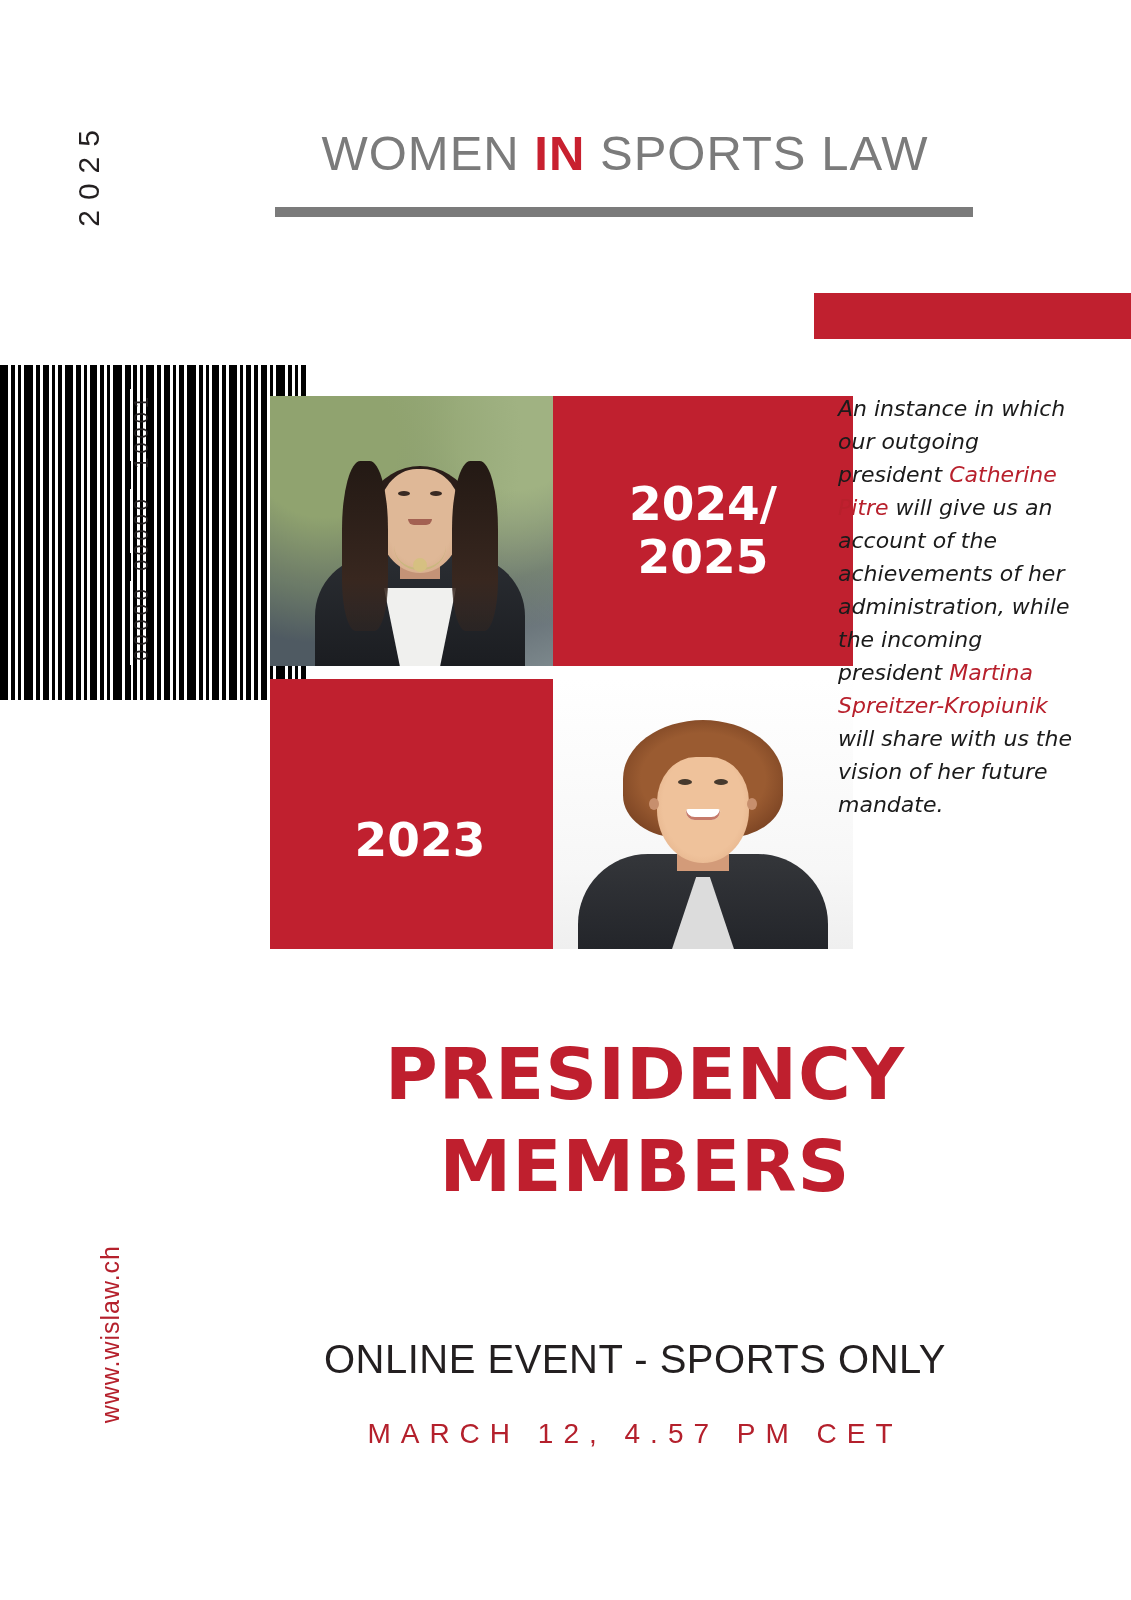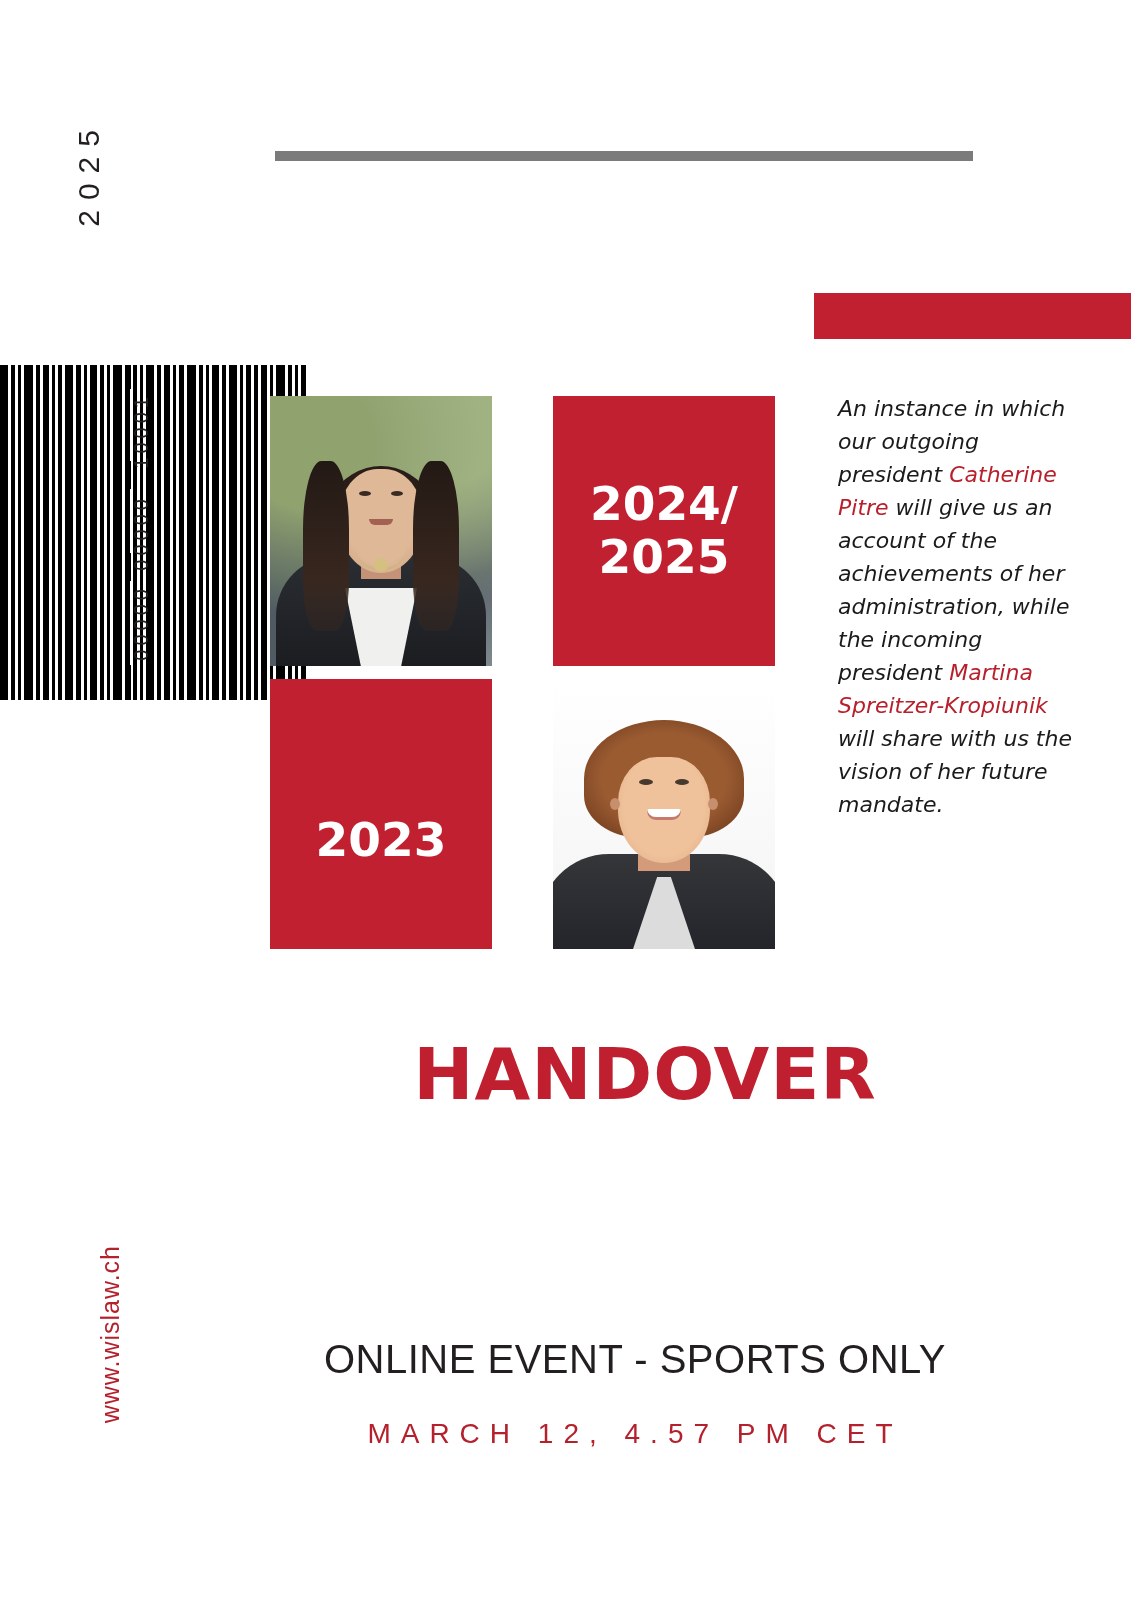--- a/index.html
+++ b/index.html
@@ -124,21 +124,21 @@
   }
 
   
   .grid {
     position: absolute;
     left: 270px;
     top: 396px;
   }
   .tile {
     position: absolute;
-    width: 222px;
+    width: 300px;
     height: 270px;
     overflow: hidden;
   }
   .tile.red {
     background: #c0202f;
     display: flex;
     align-items: center;
     justify-content: center;
   }
   .tile.red .tile-label {
@@ -384,20 +384,21 @@
   </div>
   <div class="tickbar" style="left:126px; top:0; height:24px;"></div>
   <div class="tickbar" style="left:126px; top:96px; height:28px;"></div>
   <div class="tickbar" style="left:126px; top:188px; height:28px;"></div>
   <div class="tickbar" style="left:126px; top:300px; height:35px;"></div>
 </div>
 
 <div class="website">www.wislaw.ch</div>
 
 <div class="header">
+  <div class="title"><span>WOMEN </span><span class="in">IN</span><span> SPORTS LAW</span></div>
   <div class="rule"></div>
 </div>
 
 <div class="red-tab"></div>
 
 <div class="grid">
 
   <div class="tile tile-photo1">
     <div class="p1">
       <div class="hair-back"></div>
@@ -442,17 +443,18 @@
       <div class="eye-r"></div>
       <div class="mouth"></div>
     </div>
   </div>
 
 </div>
 
 <div class="blurb"><span>An instance in which our outgoing president </span><span class="name">Catherine Pitre</span><span> will give us an account of the achievements of her administration, while the incoming president </span><span class="name">Martina Spreitzer-Kropiunik</span><span> will share with us the vision of her future mandate.</span></div>
 
 <div class="headline">
-  <span class="l2">HANDOVER</span>
+  <span>PRESIDENCY</span>
+  <span class="l2">MEMBERS</span>
 </div>
 
 <div class="footer-main">ONLINE EVENT - SPORTS ONLY</div>
 <div class="footer-date">MARCH 12, 4.57 PM CET</div>
 
 </body></html>

